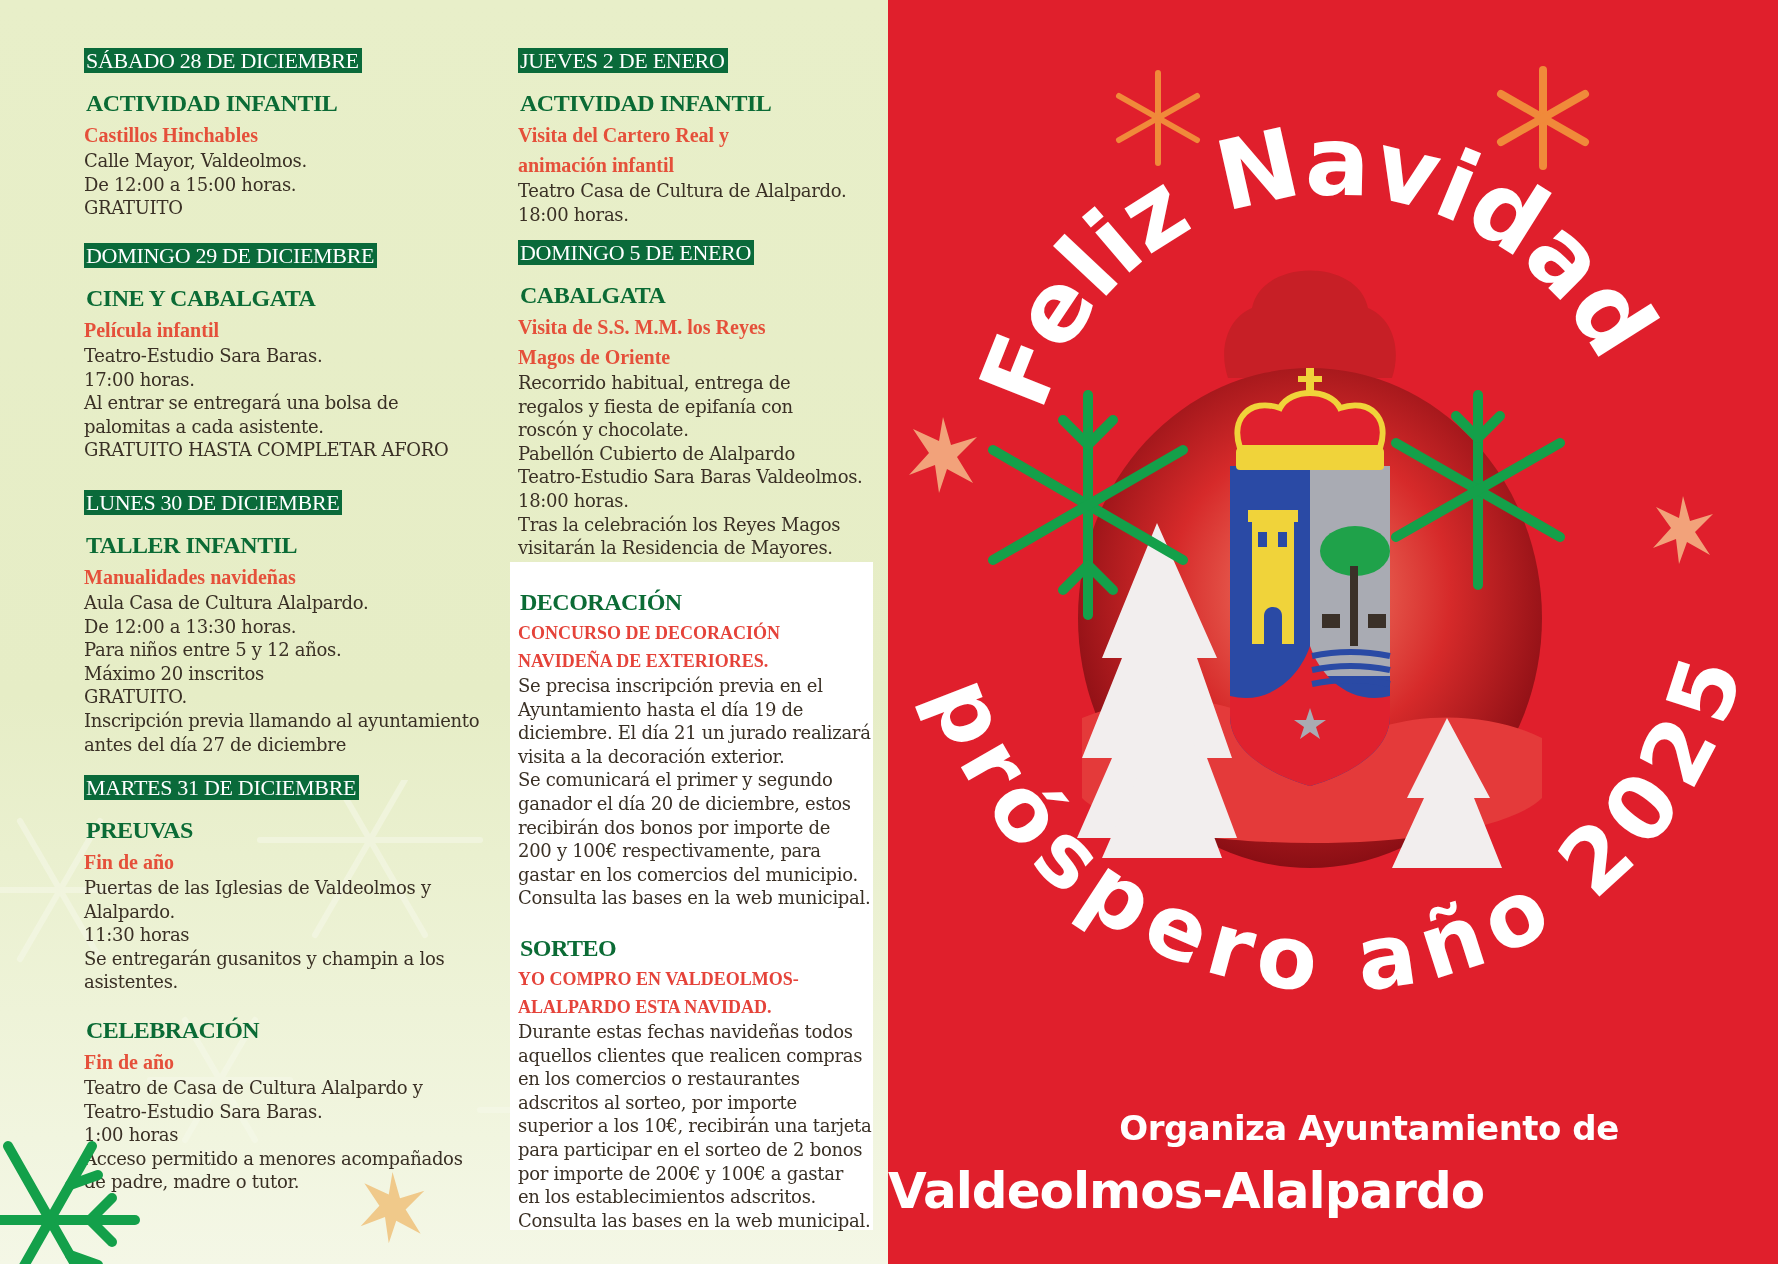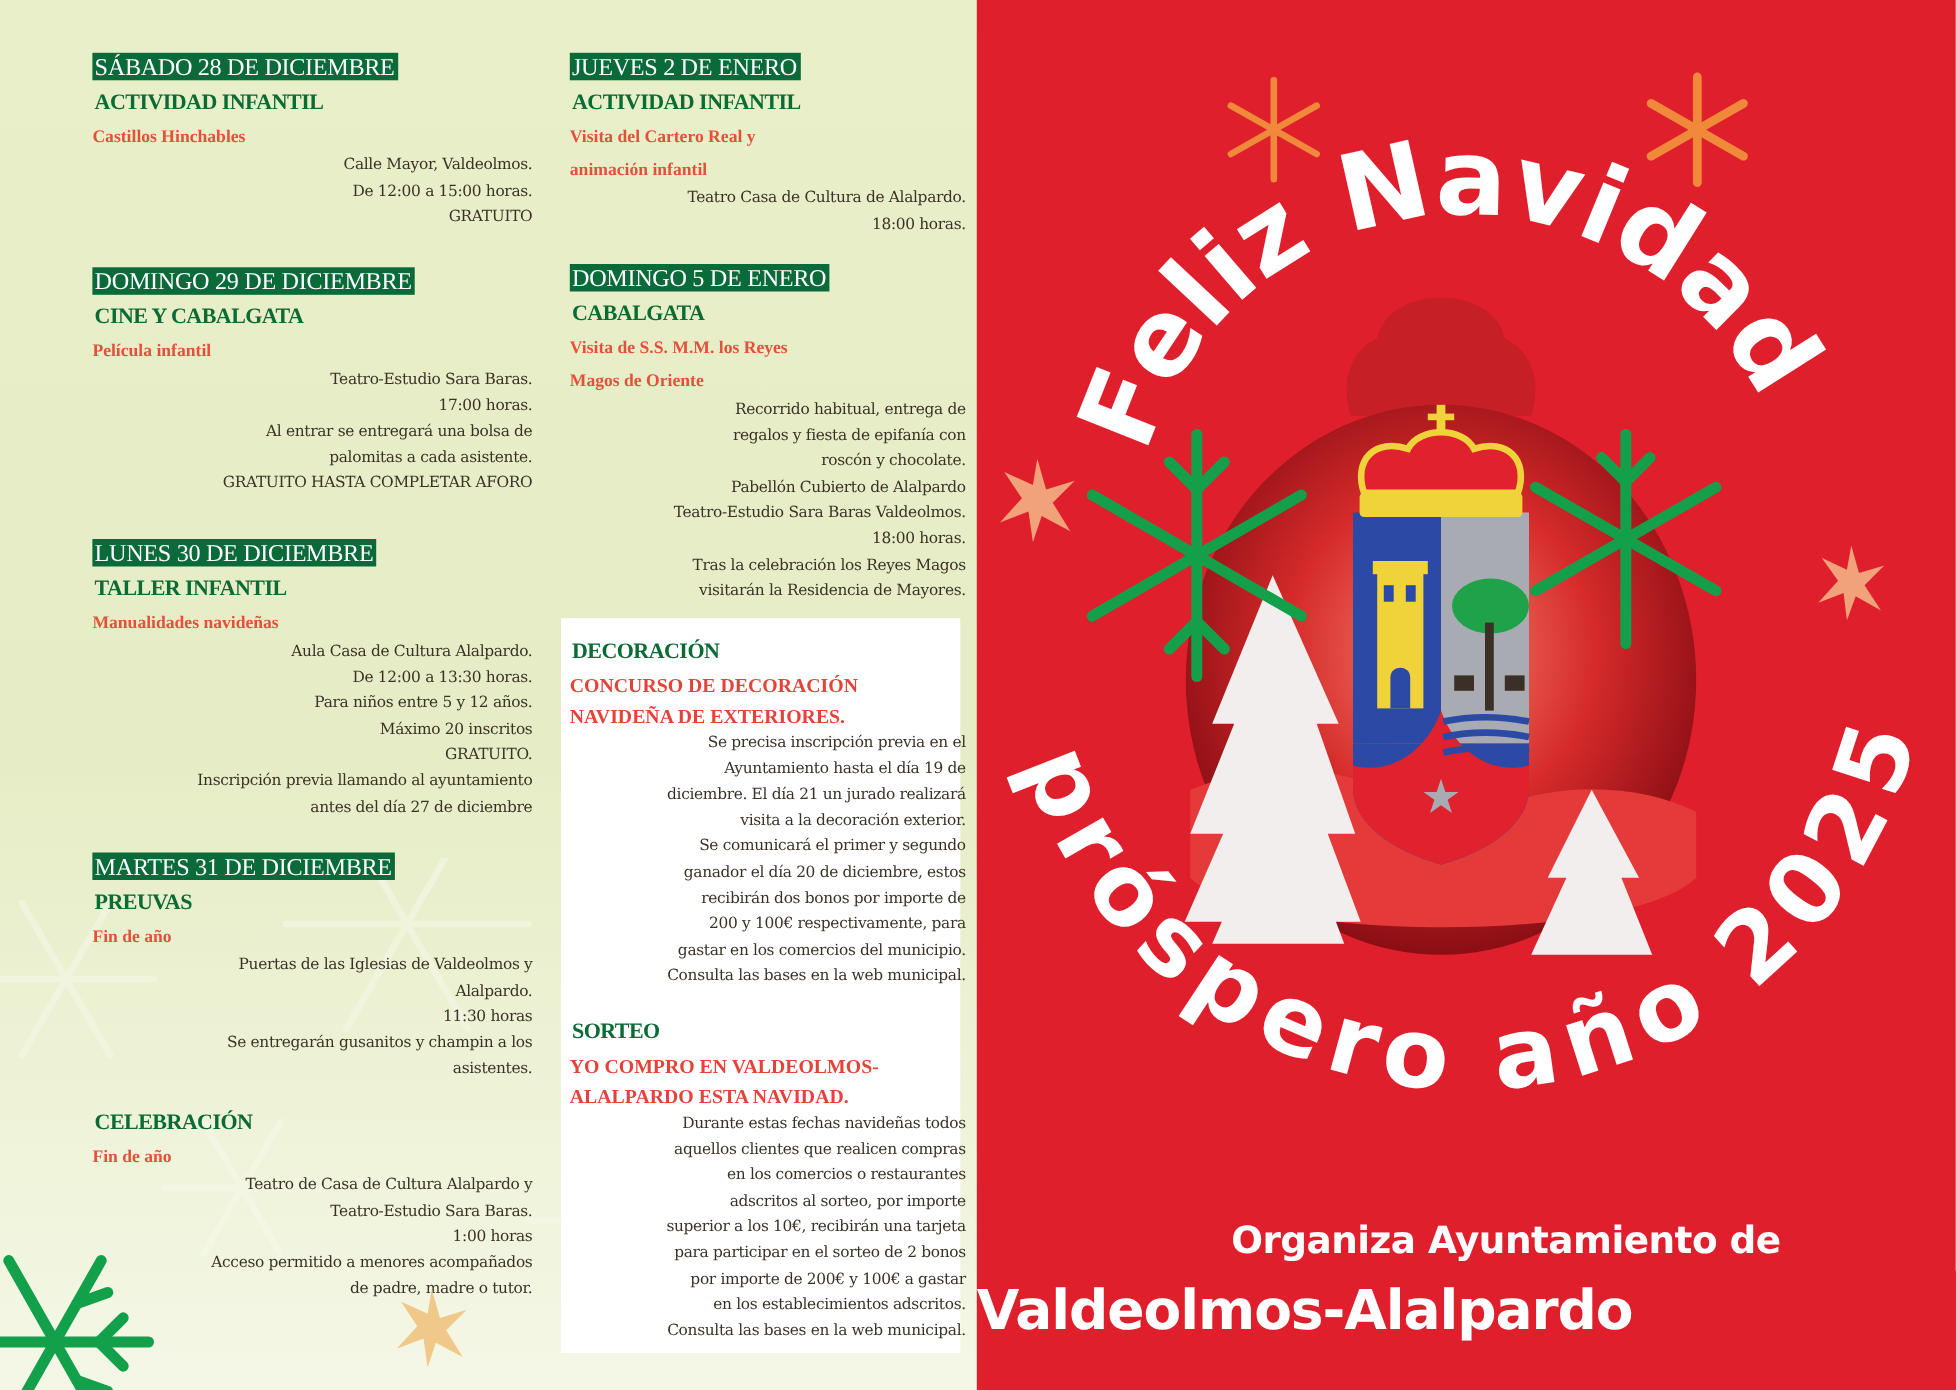--- a/index.html
+++ b/index.html
@@ -9,26 +9,26 @@
   .right-panel { position:absolute; left:888px; top:0; width:890px; height:1264px; background:#e01f2c; overflow:hidden; }
 
   .col { position:absolute; top:0; }
   .col1 { left:84px; width:400px; }
   .col2 { left:518px; width:360px; }
 
   .event { position:absolute; left:0; width:100%; }
   .date-label { display:inline-block; background:#0a6a3a; color:#fff; font-family:"Liberation Serif", serif;
     font-size:22px; line-height:25px; padding:0 3px 0 2px; letter-spacing:-0.3px; }
   .category { position:relative; display:inline-block; font-family:"Liberation Serif", serif; font-weight:bold;
-    color:#0b6b35; font-size:20px; line-height:32px; margin-top:4px; padding:0 2px; letter-spacing:-0.5px; }
+    color:#0b6b35; font-size:24px; line-height:32px; margin-top:14px; padding:0 2px; letter-spacing:-0.5px; }
   .category::before { content:""; position:absolute; left:0; right:-6px; top:6px; height:18px; background:#fff200; z-index:-1; }
   .category span { position:relative; }
-  .subtitle { font-family:"Liberation Serif", serif; font-weight:bold; color:#e5503a; font-size:16px; line-height:28px; margin-top:2px; }
+  .subtitle { font-family:"Liberation Serif", serif; font-weight:bold; color:#e5503a; font-size:20px; line-height:28px; margin-top:2px; }
   .subtitle.caps { font-size:18px; line-height:26px; color:#e5433a; }
-  .body-line { font-family:"DejaVu Serif", serif; color:#3a3025; font-size:14px; line-height:23.6px; white-space:nowrap; letter-spacing:-0.3px;text-align:right; }
+  .body-line { font-family:"DejaVu Serif", serif; color:#3a3025; font-size:18px; line-height:23.6px; white-space:nowrap; letter-spacing:-0.3px; }
 
   .white-box { position:absolute; left:510px; top:562px; width:363px; height:668px; background:#ffffff; }
 
   .decor-snow { position:absolute; opacity:0.55; }
 
   
   .ornament { position:absolute; left:1062px; top:238px; width:496px; height:640px; }
   .headline-text { fill:#fff; font-family:"DejaVu Sans", sans-serif; font-weight:bold; }
   .footer-line1 { position:absolute; left:888px; width:890px; top:1108px; text-align:center; color:#fff;
     font-family:"DejaVu Sans", sans-serif; font-weight:bold; font-size:34px; letter-spacing:-0.5px;padding-left:36px; }

